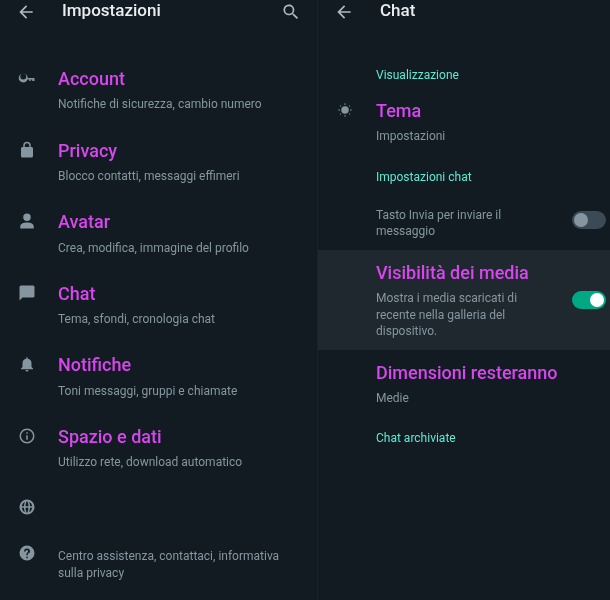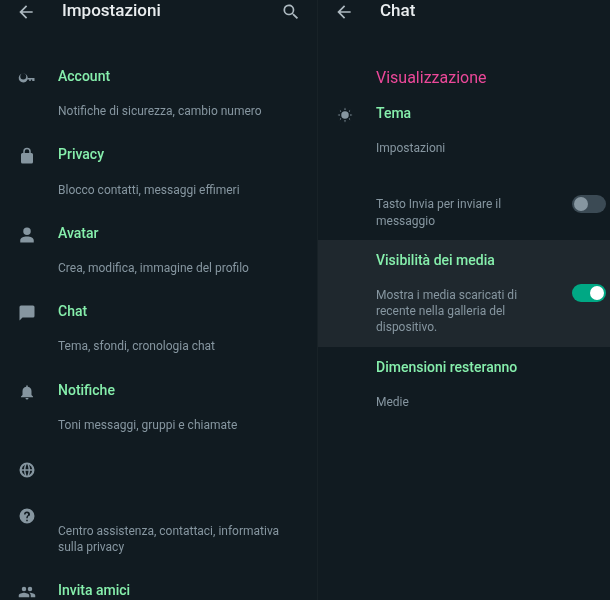--- a/index.html
+++ b/index.html
@@ -9,23 +9,23 @@
 .right{flex:1}
 .header{display:flex;height:54px;padding:0 14px;gap:24px}
 .header-title{font-size:17px;font-weight:500;color:#e9edef}
 .icon-btn{display:flex;align-items:center;justify-content:center;width:24px;height:24px;cursor:pointer;color:#aebac1}
 .search-right{margin-left:auto}
 .list-item{display:flex;padding:13px 14px 13px 18px;gap:22px;cursor:pointer}
 .list-item.tight{padding:11px 4px 11px 18px}
 .item-icon{width:18px;display:flex;align-items:flex-start;justify-content:center;color:#8696a0;padding-top:2px;flex-shrink:0}
 .item-icon.blank{width:18px}
 .item-body{flex:1;min-width:0}
-.item-title{font-size:14px;color:#86efac;font-weight:500;line-height:1.3}
-.item-sub{font-size:12px;color:#8696a0;margin-top:18px;line-height:1.35}
-.section-header{font-size:16px;color:#ec4899;padding:14px 14px 6px 58px}
+.item-title{font-size:18px;color:#d946ef;font-weight:500;line-height:1.3}
+.item-sub{font-size:12px;color:#8696a0;margin-top:6px;line-height:1.35}
+.section-header{font-size:12px;color:#5eead4;padding:14px 14px 6px 58px}
 .toggle{width:34px;height:18px;border-radius:9px;position:relative;flex-shrink:0;margin-left:8px;align-self:center}
 .toggle::after{content:"";position:absolute;width:14px;height:14px;border-radius:50%;top:2px;background:#fff}
 .toggle.off{background:#3b4a54}
 .toggle.off::after{left:2px;background:#8696a0}
 .toggle.on{background:#00a884}
 .toggle.on::after{right:2px}
 .highlighted{background:rgba(255,255,255,0.06)}
 svg{width:18px;height:18px;fill:currentColor}
 .header svg{width:20px;height:20px}
 .panel::-webkit-scrollbar{width:0}
@@ -101,20 +101,31 @@
         <svg viewBox="0 0 24 24">
           <path d="M12 22a2 2 0 002-2h-4a2 2 0 002 2zm6-6V11a6 6 0 00-5-5.9V4a1 1 0 00-2 0v1.1A6 6 0 006 11v5l-2 2v1h16v-1z"></path>
         </svg>
       </span>
     <div class="item-body">
       <div class="item-title">Notifiche</div>
       <div class="item-sub">Toni messaggi, gruppi e chiamate</div>
     </div>
   </div>
 
+  <div class="list-item">
+    <span class="item-icon">
+        <svg viewBox="0 0 24 24">
+          <path d="M12 2a10 10 0 100 20 10 10 0 000-20zm0 18a8 8 0 110-16 8 8 0 010 16zM11 7h2v6h-2zm0 8h2v2h-2z" transform="rotate(180 12 12)"></path>
+        </svg>
+      </span>
+    <div class="item-body">
+      <div class="item-title">Spazio e dati</div>
+      <div class="item-sub">Utilizzo rete, download automatico</div>
+    </div>
+  </div>
 
   <div class="list-item">
     <span class="item-icon">
         <svg viewBox="0 0 24 24">
           <path d="M12 2a10 10 0 100 20 10 10 0 000-20zm7 9h-3a16 16 0 00-1.3-6A8 8 0 0119 11zM12 4c.9 1.2 1.8 3.5 2 7h-4c.2-3.5 1.1-5.8 2-7zM5 13h3a16 16 0 001.3 6A8 8 0 015 13zm3-2H5a8 8 0 014.3-6A16 16 0 008 11zm4 9c-.9-1.2-1.8-3.5-2-7h4c-.2 3.5-1.1 5.8-2 7zm2.7-1a16 16 0 001.3-6h3a8 8 0 01-4.3 6z"></path>
         </svg>
       </span>
   </div>
 
   <div class="list-item">
@@ -159,20 +170,21 @@
           <path d="M12 7a5 5 0 100 10 5 5 0 000-10zm0-5l1 3h-2zM12 22l-1-3h2zM2 12l3-1v2zM22 12l-3 1v-2zM5 5l2 2-1 1zM19 19l-2-2 1-1zM19 5l-2 2 1 1zM5 19l2-2-1-1z"></path>
         </svg>
       </span>
     <div class="item-body">
       <div class="item-title">Tema</div>
       <div class="item-sub">Impostazioni</div>
     </div>
   </div>
 
 
+  <div class="section-header">Impostazioni chat</div>
 
   <div class="list-item tight">
     <span class="item-icon blank"></span>
     <div class="item-body">
       <div class="item-sub">Tasto Invia per inviare il messaggio</div>
     </div>
     <div class="toggle off"></div>
   </div>
 
   <div class="list-item tight highlighted">
@@ -185,20 +197,21 @@
   </div>
 
   <div class="list-item tight">
     <span class="item-icon blank"></span>
     <div class="item-body">
       <div class="item-title">Dimensioni resteranno</div>
       <div class="item-sub">Medie</div>
     </div>
   </div>
 
+  <div class="section-header">Chat archiviate</div>
 
 
   <div class="list-item tight">
     
     
   </div>
 
 </div>
 
 </body></html>

